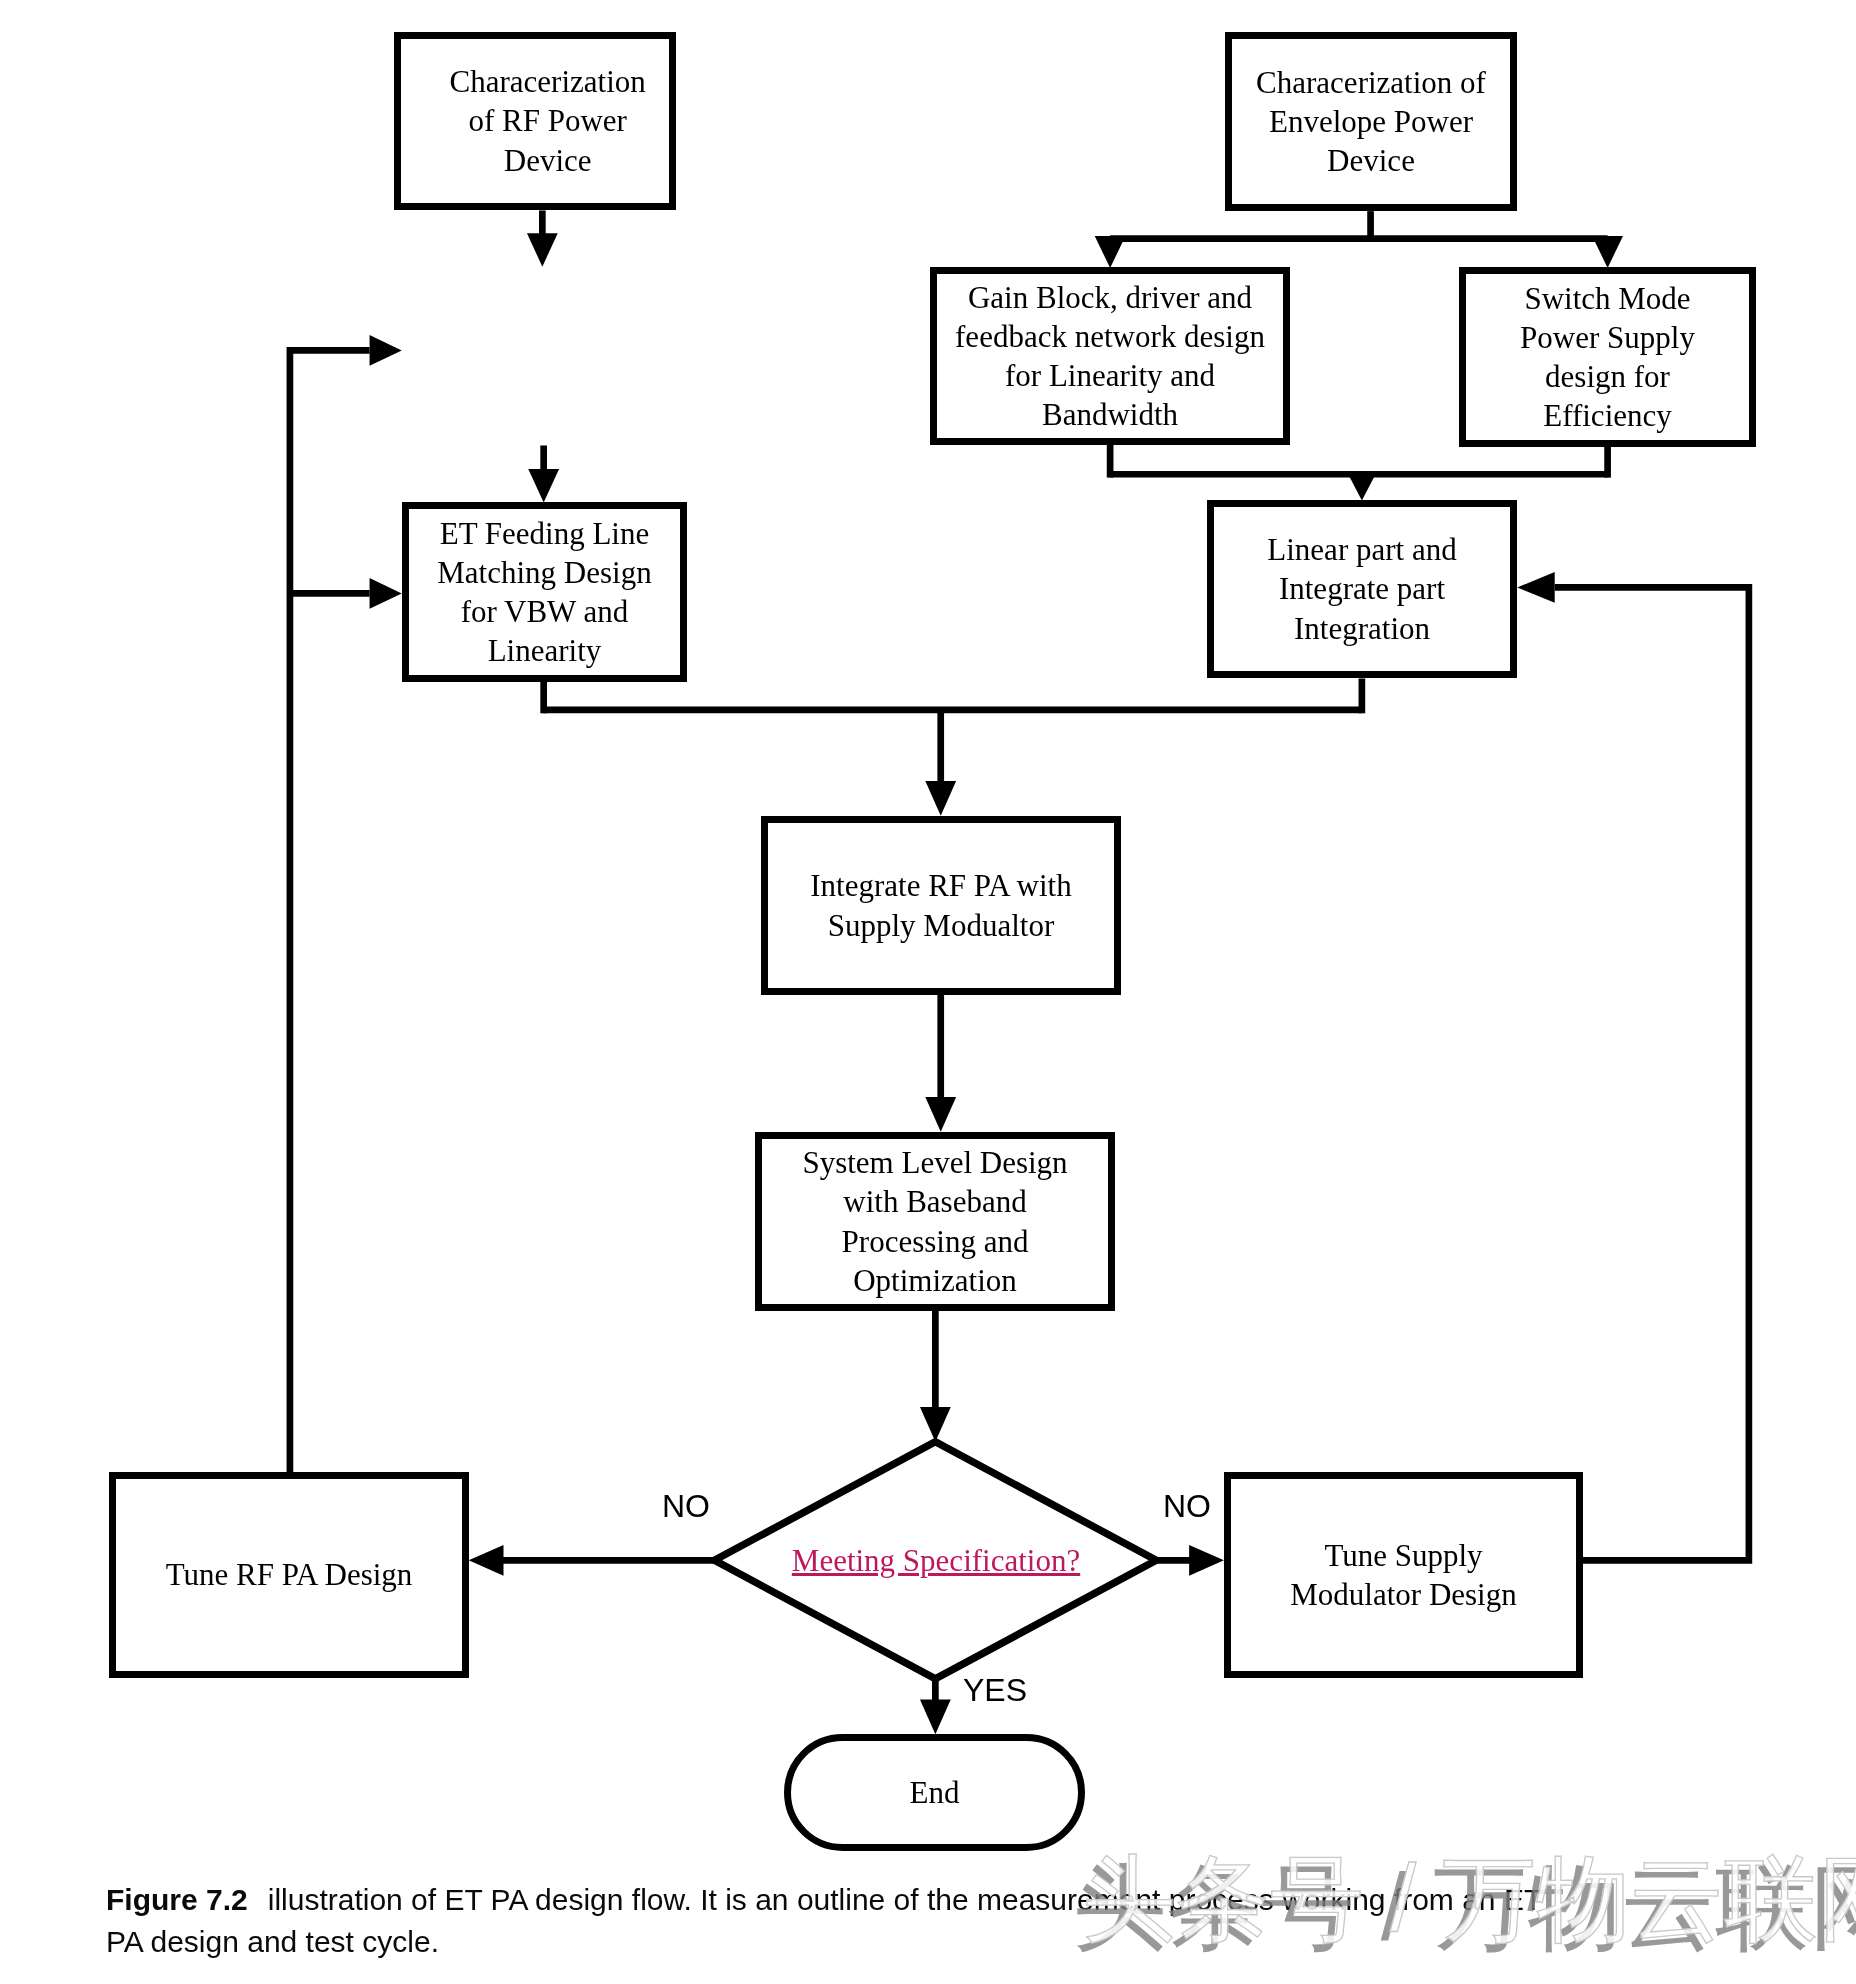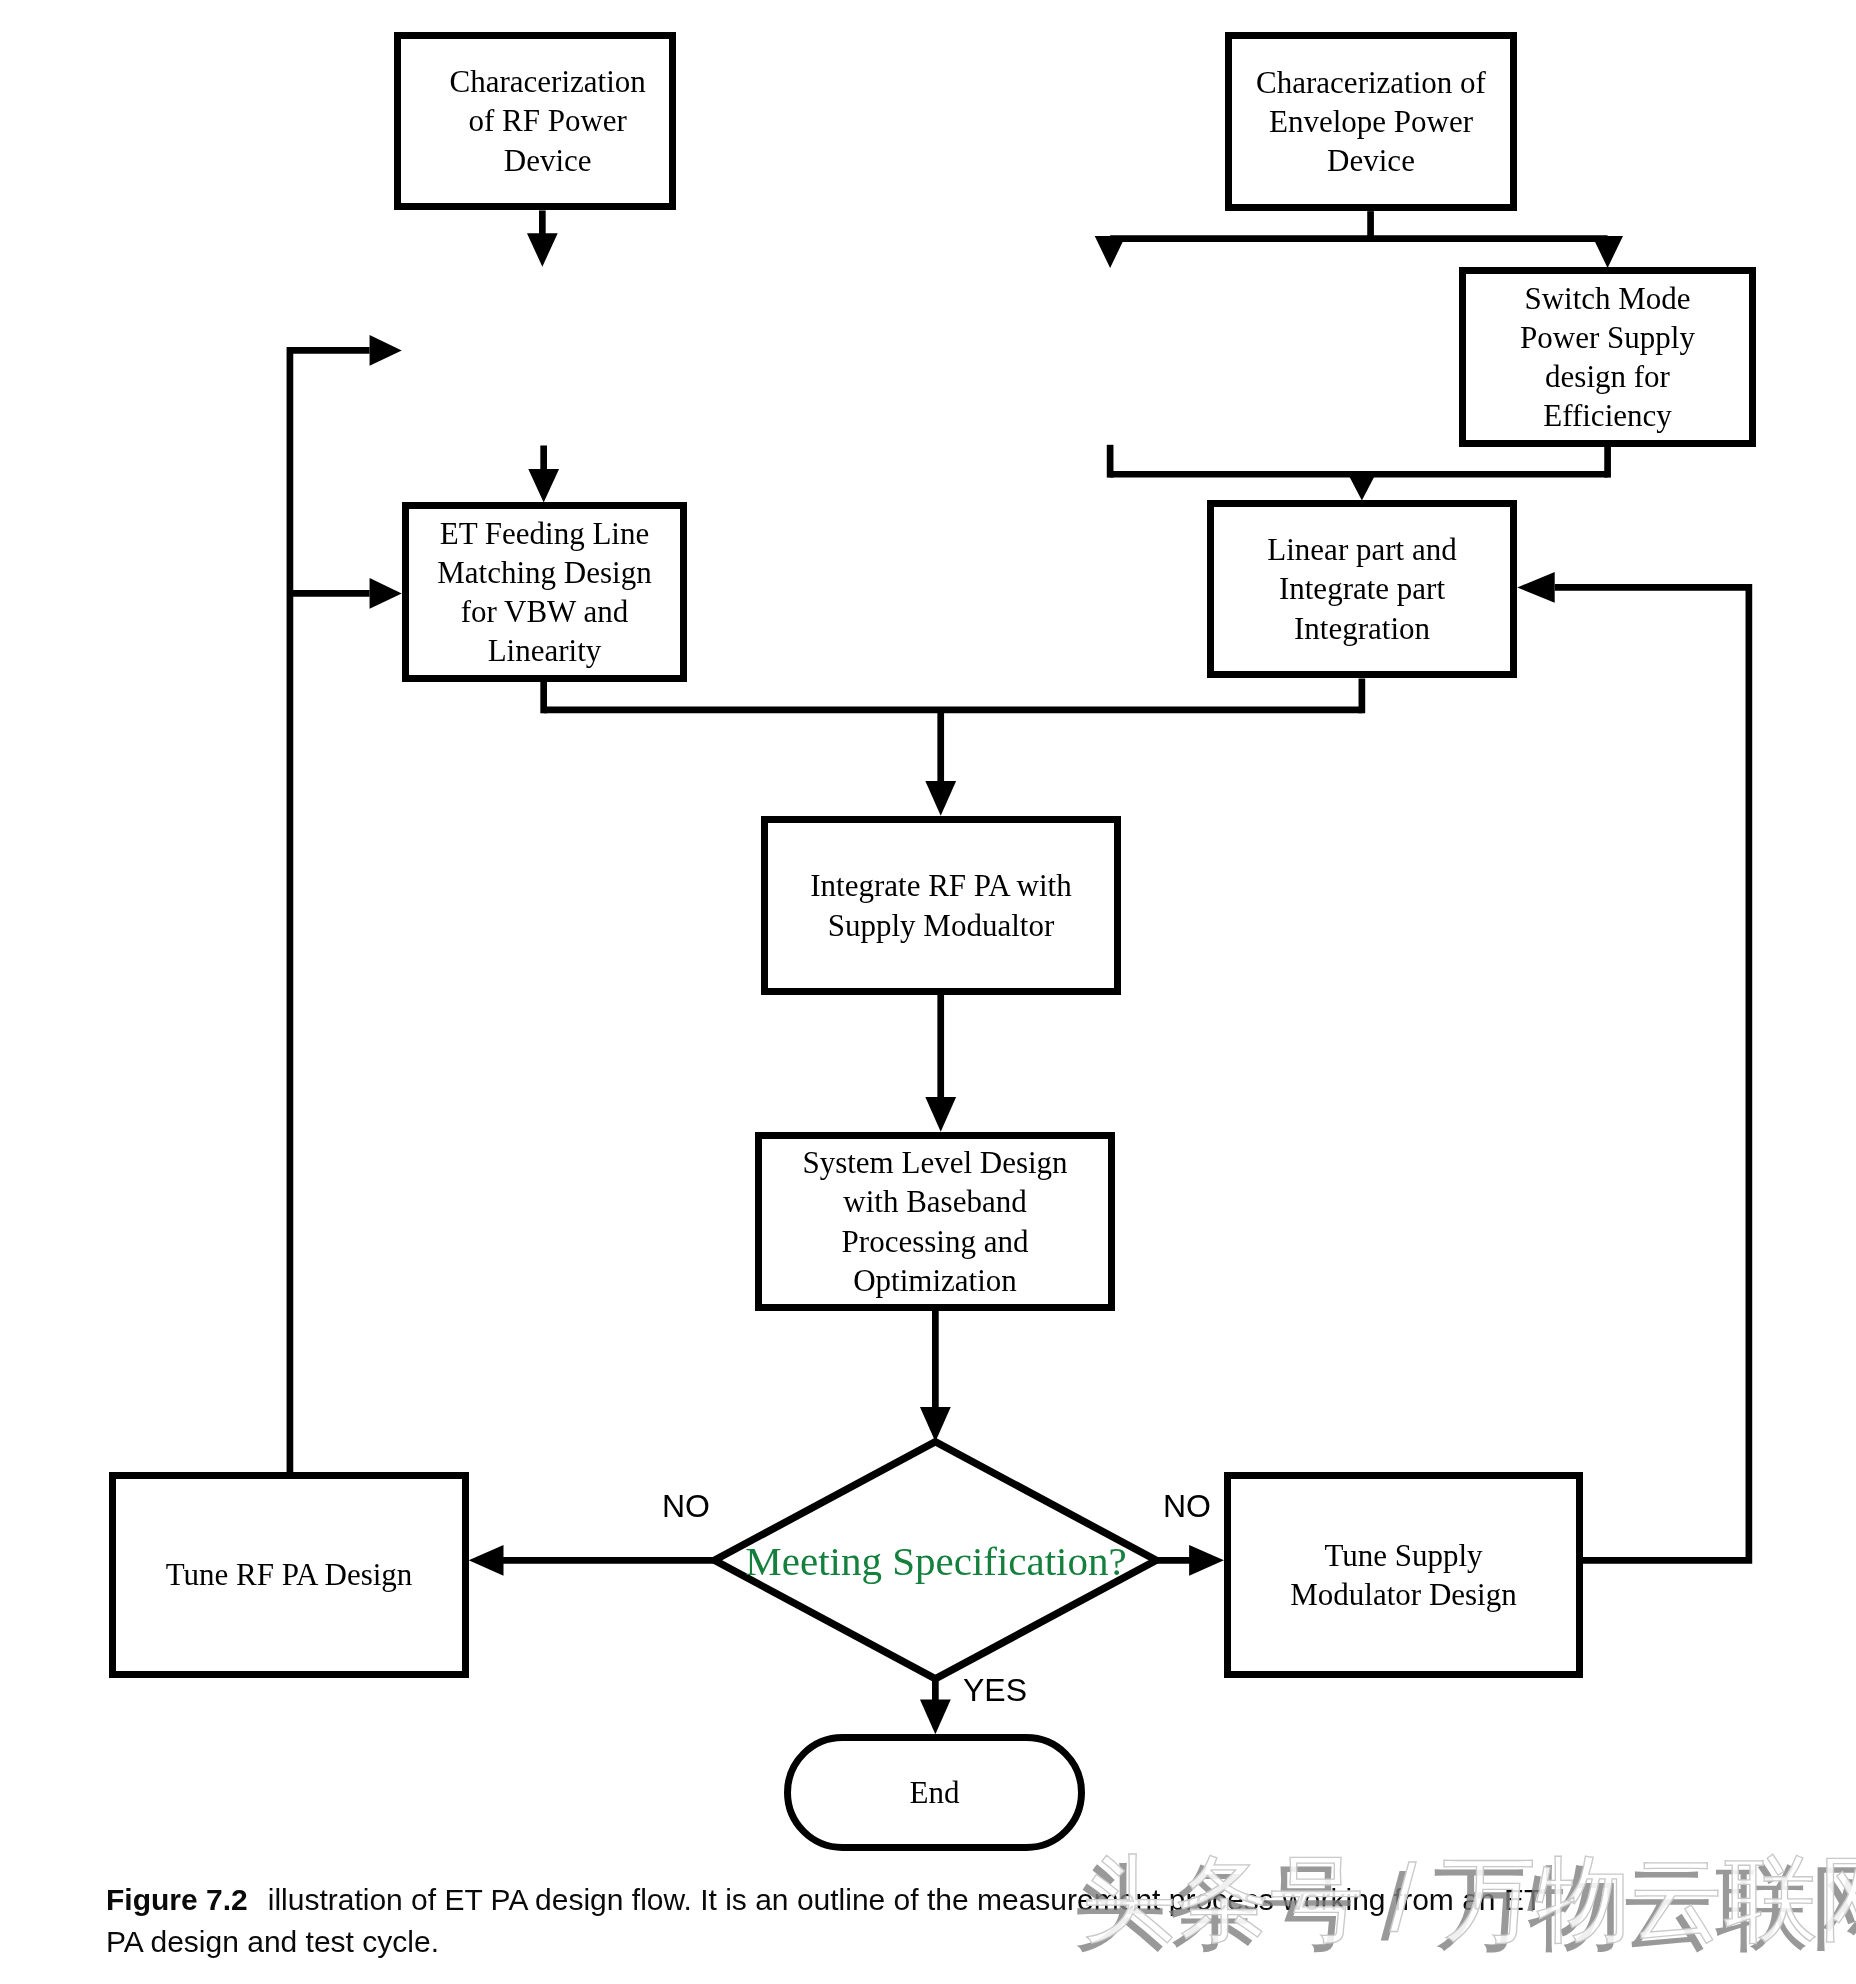--- a/index.html
+++ b/index.html
@@ -21,21 +21,21 @@
     font-size:31px;line-height:1.26;color:#000000;
     padding:0 6.7px;
     z-index:2;
   }
   .node.pad-lg{padding:0 44px;}
   .node.pad-md{padding:0 29.5px;}
   .stadium{border-radius:62px;}
   .diamond-label{
     position:absolute;left:715px;top:1442px;width:442px;height:237px;
     display:flex;align-items:center;justify-content:center;
-    text-align:center;font-size:41px;color:#15803d;z-index:2;
+    text-align:center;font-size:31px;color:#be185d;z-index:2;text-decoration:underline;
   }
   .edge-label{
     position:absolute;z-index:2;
     font-family:"Liberation Sans", sans-serif;
     font-size:32px;color:#000000;
   }
   .caption{
     position:absolute;left:106px;top:1879px;width:1721px;z-index:1;
     font-family:"Liberation Sans", sans-serif;
     font-size:30px;line-height:1.4;color:#0a0a0a;
@@ -127,20 +127,21 @@
     </g>
 
     <polygon points="1397,2153 1727,2330 1397,2507 1067,2330" fill="#ffffff" stroke="#000000" stroke-width="11"></polygon>
   </svg>
 
   <div class="node" style="left:394px;top:32px;width:282px;height:178px;padding-left:32px;">Characerization of RF Power Device</div>
 
   <div class="node" style="left:1225px;top:32px;width:292px;height:179px;">Characerization of Envelope Power Device</div>
 
 
+  <div class="node" style="left:930px;top:267px;width:360px;height:178px;">Gain Block, driver and feedback network design for Linearity and Bandwidth</div>
 
   <div class="node pad-lg" style="left:1459px;top:267px;width:297px;height:180px;">Switch Mode Power Supply design for Efficiency</div>
 
   <div class="node" style="left:402px;top:502px;width:285px;height:180px;">ET Feeding Line Matching Design for VBW and Linearity</div>
 
   <div class="node pad-md" style="left:1207px;top:500px;width:310px;height:178px;">Linear part and Integrate part Integration</div>
 
   <div class="node" style="left:761px;top:816px;width:360px;height:179px;">Integrate RF PA with Supply Modualtor</div>
 
   <div class="node pad-md" style="left:755px;top:1132px;width:360px;height:179px;">System Level Design with Baseband Processing and Optimization</div>

